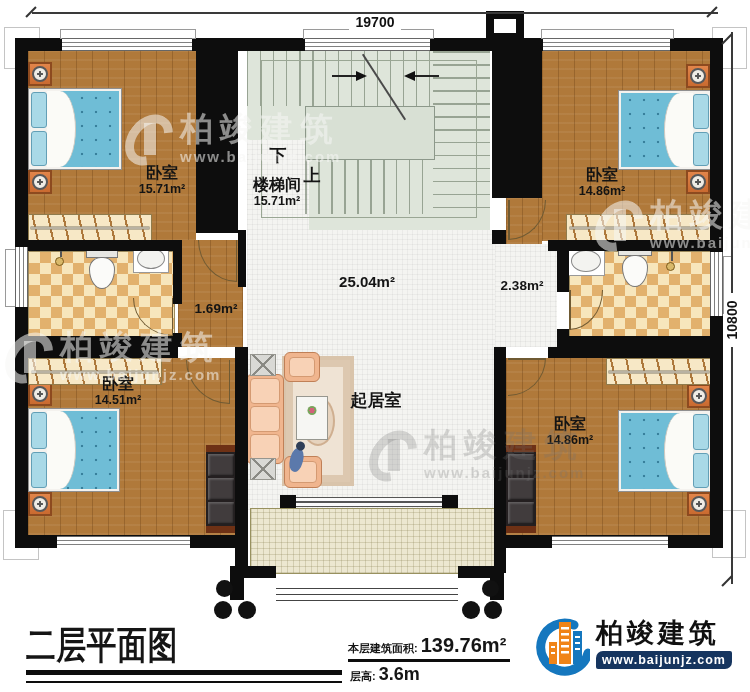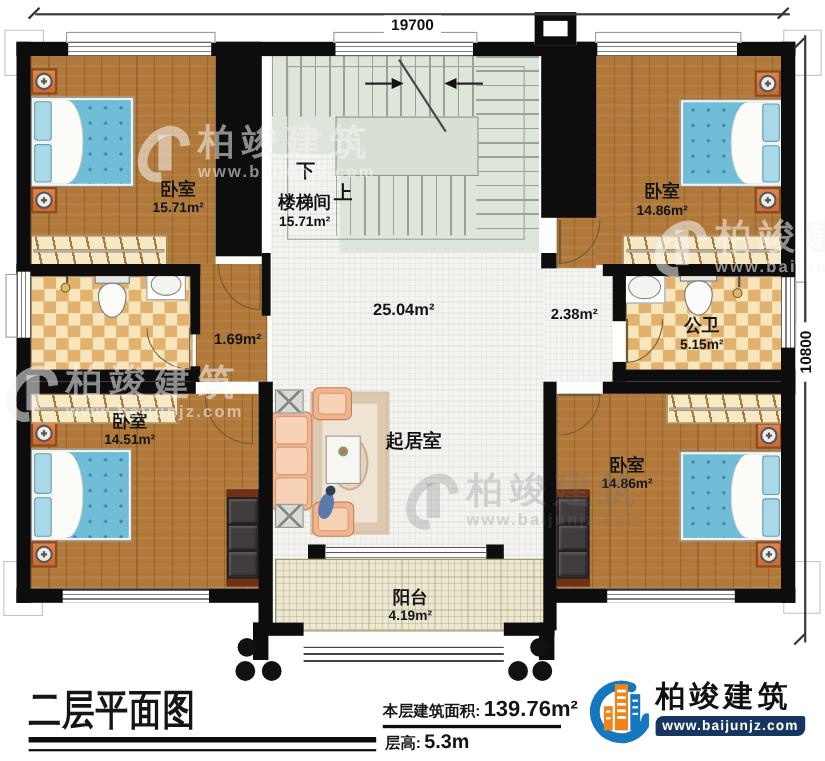--- a/index.html
+++ b/index.html
@@ -68,21 +68,21 @@
   .wm-glyph{position:relative;width:42px;height:56px;flex:none}
   .wm-arc{position:absolute;inset:0;border:9px solid currentColor;border-right-color:transparent;border-radius:50%;transform:rotate(38deg)}
   .wm-bar{position:absolute;left:16px;top:11px;width:12px;height:32px;background:currentColor}
   .wm-brand{font-size:33px;font-weight:bold;letter-spacing:7px;line-height:1}
   .wm-url{font-size:15px;font-weight:bold;letter-spacing:2px;margin-top:3px}
   .tri-r{position:absolute;width:0;height:0;border-top:5px solid transparent;border-bottom:5px solid transparent;border-left:11px solid #111}
   .tri-l{position:absolute;width:0;height:0;border-top:5px solid transparent;border-bottom:5px solid transparent;border-right:11px solid #111}
   .tb-title{position:absolute;left:26px;top:620px;font-size:38px;font-weight:bold;transform:scaleX(.78);transform-origin:left center;letter-spacing:1px}
   .tb-scale{position:absolute;left:200px;top:628px;font-size:35px;font-weight:600;letter-spacing:3px}
   .tb-row{position:absolute;display:flex;align-items:baseline;gap:3px;font-weight:bold}
-  .tb-lab{font-size:14px}
+  .tb-lab{font-size:11px}
   .tb-val1{font-size:20px}
   .tb-val2{font-size:18px}
   .tb-line{position:absolute;background:#0d0d0d}
   .logo{position:absolute;left:536px;top:618px;display:flex;align-items:flex-start;gap:6px}
   .logo-txt{display:flex;flex-direction:column}
   .logo-brand{font-size:27px;font-weight:bold;letter-spacing:4px;color:#101010;line-height:1.15}
   .logo-urlbar{margin-top:2px;background:#16355f;color:#fff;font-size:12.5px;font-weight:bold;letter-spacing:1px;
                padding:2px 6px;border-radius:7px 2px 7px 2px;text-align:center}
   .sofa{position:absolute;background:#f0b58e;border:1.5px solid #c08057;border-radius:6px}
   .cush{position:absolute;background:#f8d2b6;border:1px solid #d49a72;border-radius:4px}
@@ -307,40 +307,32 @@
   <div class="label" style="left:268px;top:146px;width:20px;font-size:17px">下</div>
   <div class="label" style="left:302px;top:166px;width:20px;font-size:17px">上</div>
   <div class="label" style="left:229px;top:176px;width:96px">
     <div class="rname">楼梯间</div>
       <div class="rarea">15.71m²</div>
     </div>
   <div class="label" style="left:556px;top:166px;width:92px">
     <div class="rname">卧室</div>
       <div class="rarea">14.86m²</div>
     </div>
-  <div class="label" style="left:592px;top:288px;width:92px">
-    <div class="rname">公卫</div>
-      <div class="rarea">5.15m²</div>
-    </div>
   <div class="label" style="left:72px;top:375px;width:92px">
     <div class="rname">卧室</div>
       <div class="rarea">14.51m²</div>
     </div>
   <div class="label" style="left:524px;top:415px;width:92px">
     <div class="rname">卧室</div>
       <div class="rarea">14.86m²</div>
     </div>
   <div class="label" style="left:330px;top:391px;width:92px;font-size:17px">起居室</div>
   <div class="label" style="left:326px;top:274px;width:82px;font-size:15px">25.04m²</div>
   <div class="label" style="left:180px;top:301px;width:72px;font-size:13.5px">1.69m²</div>
   <div class="label" style="left:486px;top:278px;width:72px;font-size:13.5px">2.38m²</div>
-  <div class="label" style="left:328px;top:535px;width:90px">
-    <div class="rname">阳台</div>
-      <div class="rarea">4.19m²</div>
-    </div>
 
   <div class="wmk wm-light" style="left:128px;top:112px">
     <span class="wm-glyph">
         <span class="wm-arc"></span>
         <span class="wm-bar"></span>
       </span>
     <span>
         <div class="wm-brand">柏竣建筑</div>
         <div class="wm-url">www.baijunjz.com</div>
       </span>
@@ -388,21 +380,21 @@
   <div class="tb-title">二层平面图</div>
   <div class="tb-line" style="left:26px;top:670px;width:316px;height:5px"></div>
   <div class="tb-line" style="left:26px;top:681px;width:316px;height:1.5px"></div>
   <div class="tb-row" style="left:348px;top:634px">
     <span class="tb-lab">本层建筑面积:</span>
     <span class="tb-val1">139.76m²</span>
   </div>
   <div class="tb-line" style="left:348px;top:659px;width:162px;height:2.5px"></div>
   <div class="tb-row" style="left:350px;top:664px">
     <span class="tb-lab">层高:</span>
-    <span class="tb-val2">5.3m</span>
+    <span class="tb-val2">3.6m</span>
   </div>
 
   <div class="logo">
     <svg width="54" height="62" viewBox="0 0 54 62">
       <path d="M38 7 A24 24 0 1 0 52 35" fill="none" stroke="#1577be" stroke-width="9" stroke-linecap="round"></path>
       <rect x="23" y="4" width="12" height="42" fill="#f08418"></rect>
       <rect x="37" y="13" width="9" height="33" fill="#1577be"></rect>
       <rect x="13" y="24" width="8" height="22" fill="#f08418"></rect>
       <rect x="25" y="9" width="8" height="2.5" fill="#fff"></rect>
         <rect x="25" y="15" width="8" height="2.5" fill="#fff"></rect>

